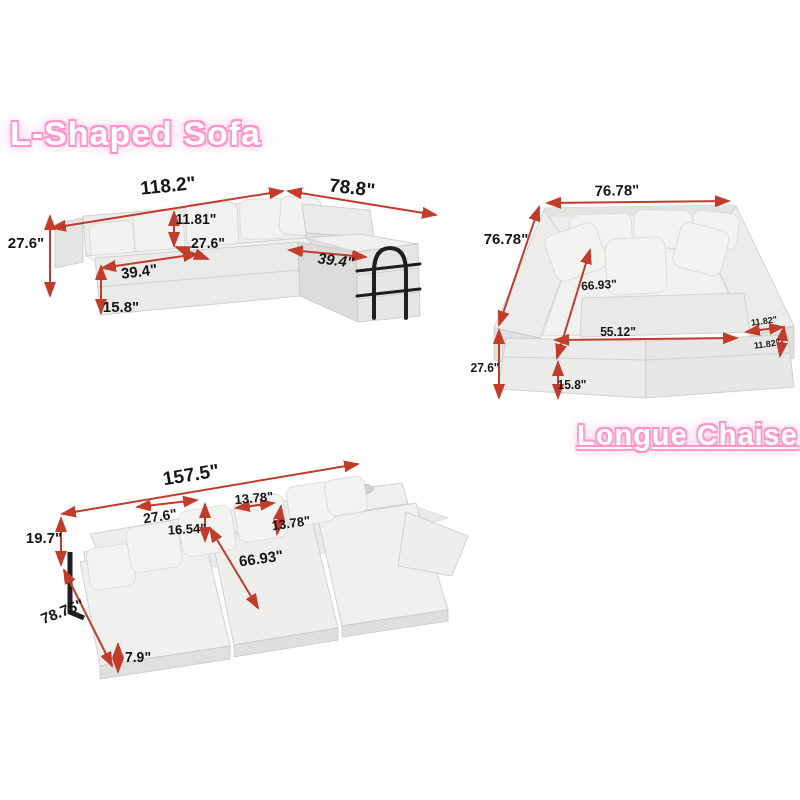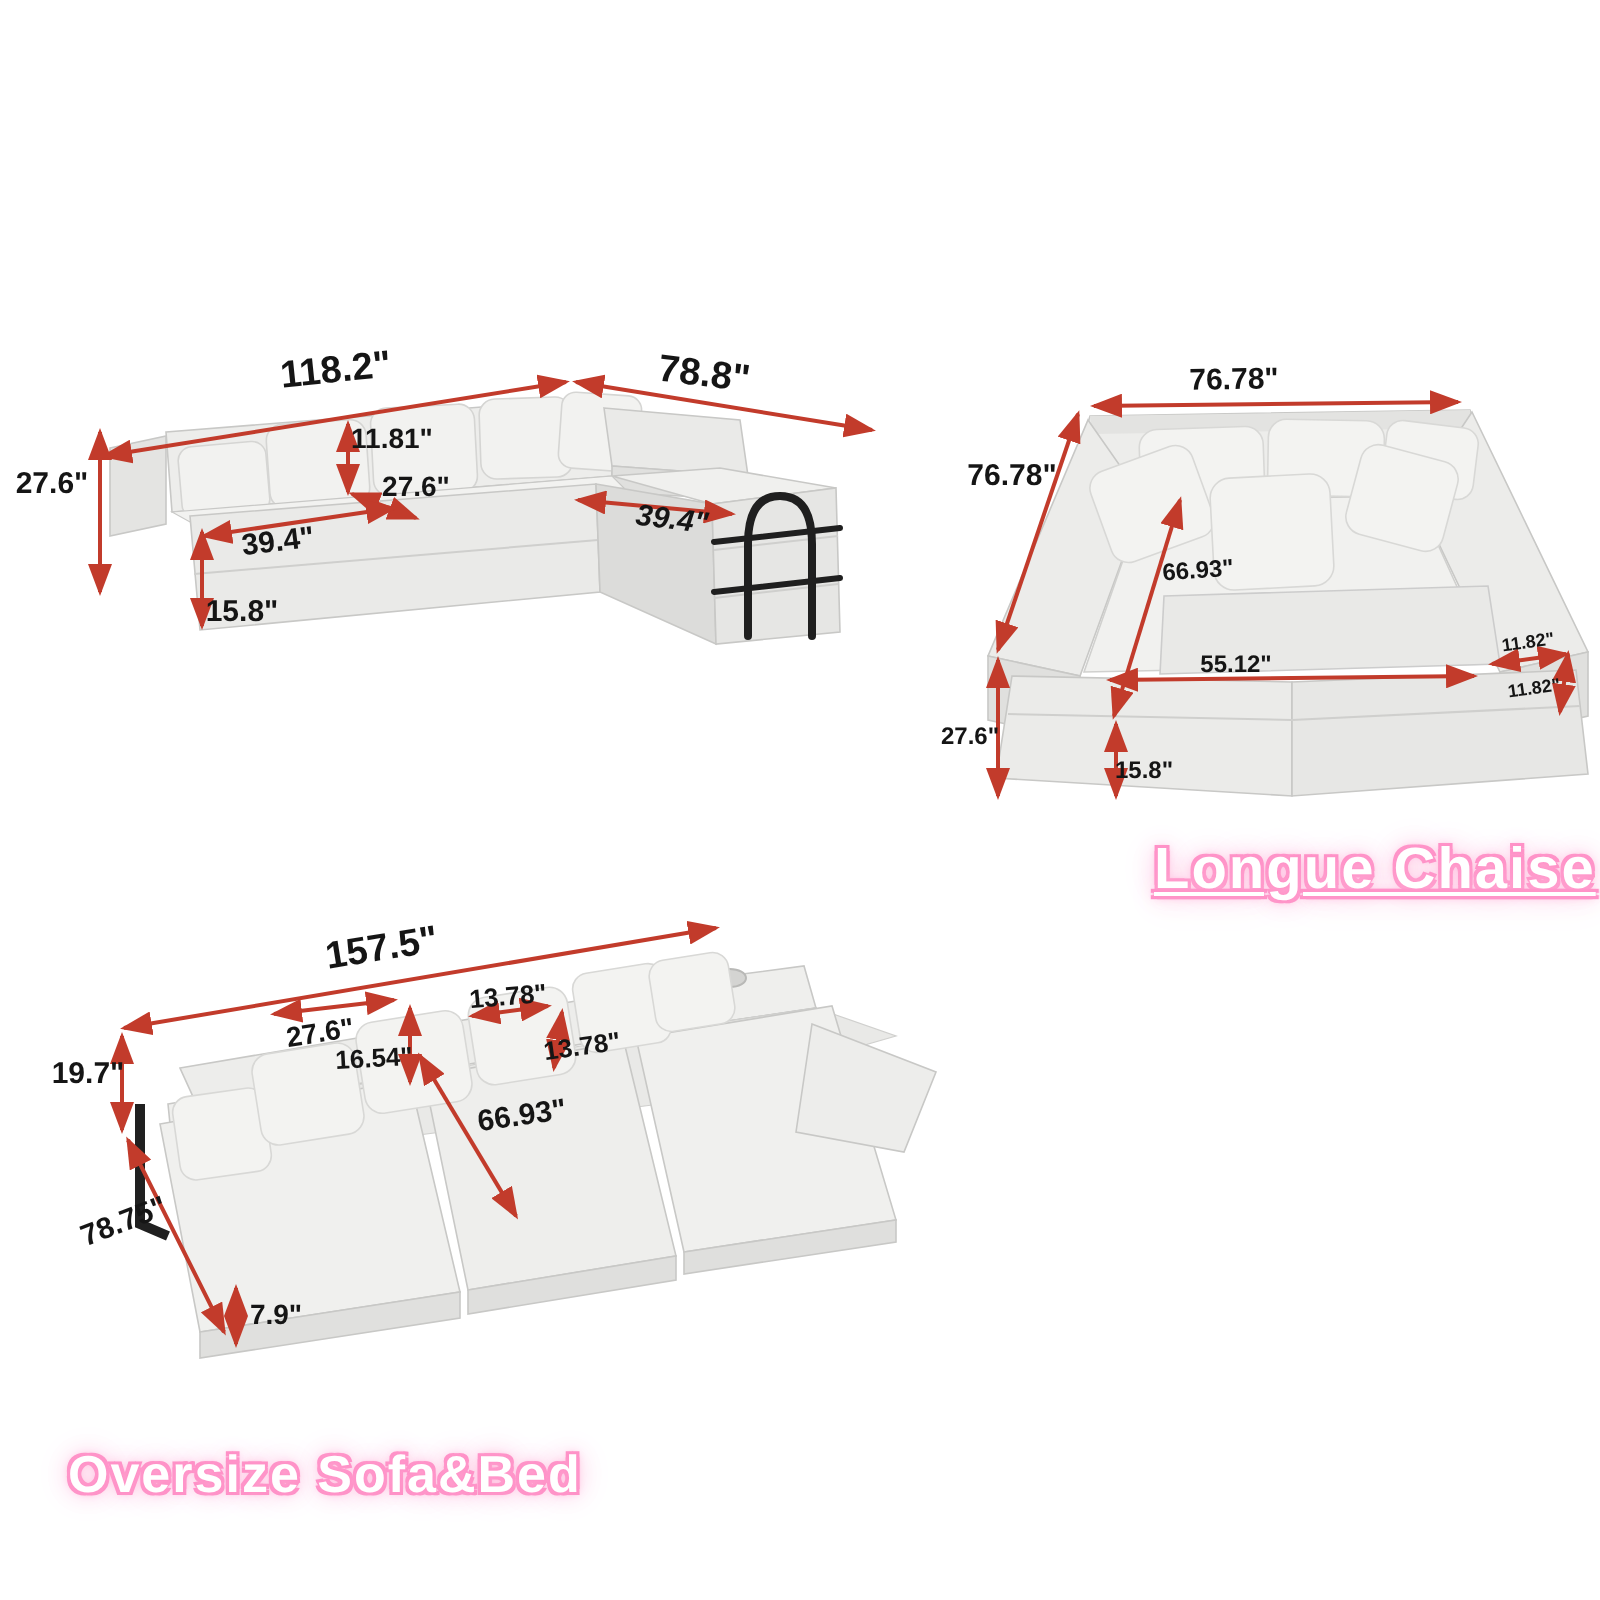--- a/index.html
+++ b/index.html
@@ -166,22 +166,22 @@
       <line class="arrow" x1="137" y1="507" x2="197" y2="500" marker-start="url(#ah)" marker-end="url(#ah)"></line>
       <line class="arrow" x1="205" y1="504" x2="205" y2="541" marker-start="url(#ah)" marker-end="url(#ah)"></line>
       <line class="arrow" x1="236" y1="508" x2="274" y2="503" marker-start="url(#ah)" marker-end="url(#ah)"></line>
       <line class="arrow" x1="281" y1="506" x2="277" y2="534" marker-start="url(#ah)" marker-end="url(#ah)"></line>
       <line class="arrow" x1="210" y1="528" x2="258" y2="608" marker-start="url(#ah)" marker-end="url(#ah)"></line>
       <line class="arrow" x1="64" y1="570" x2="112" y2="666" marker-start="url(#ah)" marker-end="url(#ah)"></line>
       <line class="arrow" x1="118" y1="644" x2="118" y2="672" marker-start="url(#ah)" marker-end="url(#ah)"></line>
     </g>
   </svg>
 
+  <div class="title title-l">L-Shaped Sofa</div>
   <div class="title title-c">Longue Chaise</div>
-  <div class="title title-o">Oversize Sofa&amp;Bed</div>
 
   <div class="dim d-l1">118.2"</div>
   <div class="dim d-l2">78.8"</div>
   <div class="dim d-l3">27.6"</div>
   <div class="dim d-l4">11.81"</div>
   <div class="dim d-l5">27.6"</div>
   <div class="dim d-l6">39.4"</div>
   <div class="dim d-l7">15.8"</div>
   <div class="dim d-l8">39.4"</div>
 

